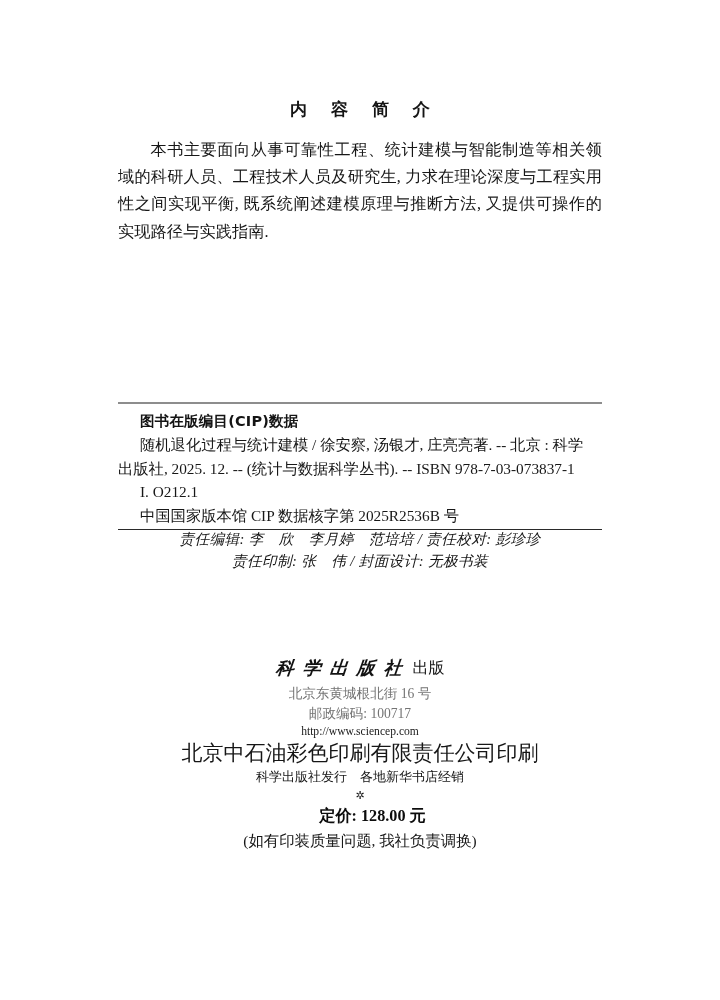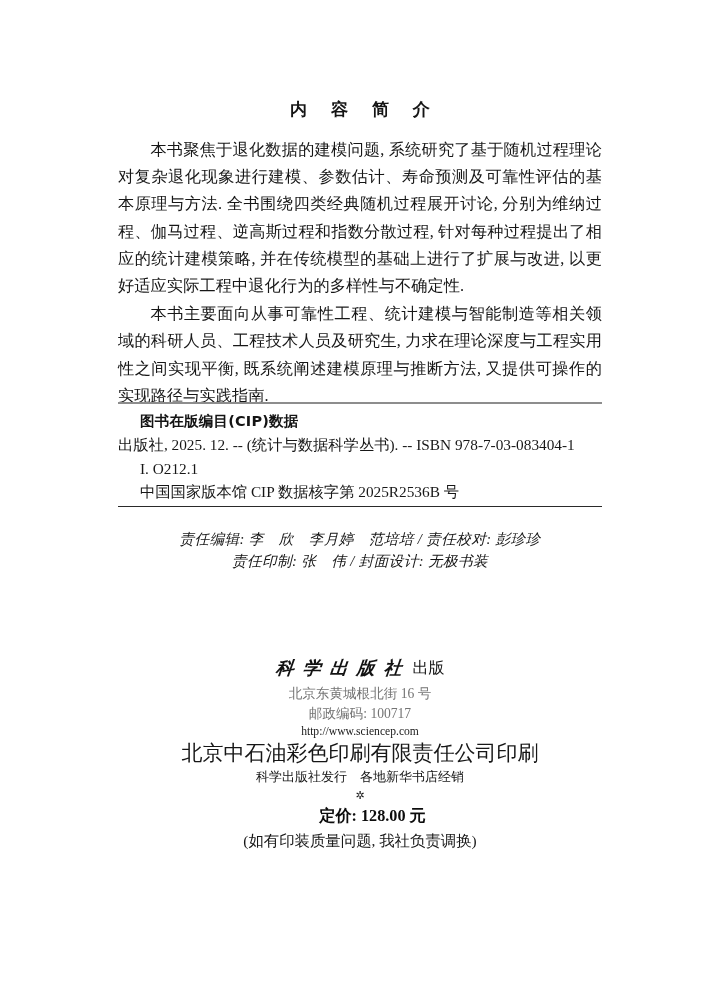--- a/index.html
+++ b/index.html
@@ -200,28 +200,28 @@
     color: #161616;
   }
 </style>
 </head>
 <body>
 
 <div class="page">
 
   <div class="abstract-section">
     <div class="abstract-title">内 容 简 介</div>
-    <p class="abstract-para">本书聚焦于退化数据的建模问题, 系统研究了基于随机过程理论对复杂退化现象进行建模、参数估计、寿命预测及可靠性评估的基本原理与方法. 全书围绕四类经典随机过程展开讨论, 分别为维纳过程、伽马过程、逆高斯过程和指数分散过程, 针对每种过程提出了相应的统计建模策略, 并在传统模型的基础上进行了扩展与改进, 以更好适应实际工程中退化行为的多样性与不确定性.</p>
     <p class="abstract-para">本书主要面向从事可靠性工程、统计建模与智能制造等相关领域的科研人员、工程技术人员及研究生, 力求在理论深度与工程实用性之间实现平衡, 既系统阐述建模原理与推断方法, 又提供可操作的实现路径与实践指南.</p>
   </div>
 
   <div class="cip-block">
     <div class="rule-top"></div>
     <div class="cip-heading">图书在版编目(CIP)数据</div>
-    <div class="cip-line">出版社, 2025. 12. -- (统计与数据科学丛书). -- ISBN 978-7-03-083404-1</div>
+    <div class="cip-line cip-indent">随机退化过程与统计建模 / 徐安察, 汤银才, 庄亮亮著. -- 北京 : 科学</div>
+    <div class="cip-line">出版社, 2025. 12. -- (统计与数据科学丛书). -- ISBN 978-7-03-073837-1</div>
     <div class="cip-line cip-indent2">I. O212.1</div>
     <div class="cip-line cip-indent2">中国国家版本馆 CIP 数据核字第 2025R2536B 号</div>
     <div class="rule-bottom"></div>
   </div>
 
   <div class="credits">
     <div>责任编辑: 李　欣　李月婷　范培培 / 责任校对: 彭珍珍</div>
     <div>责任印制: 张　伟 / 封面设计: 无极书装</div>
   </div>
 

